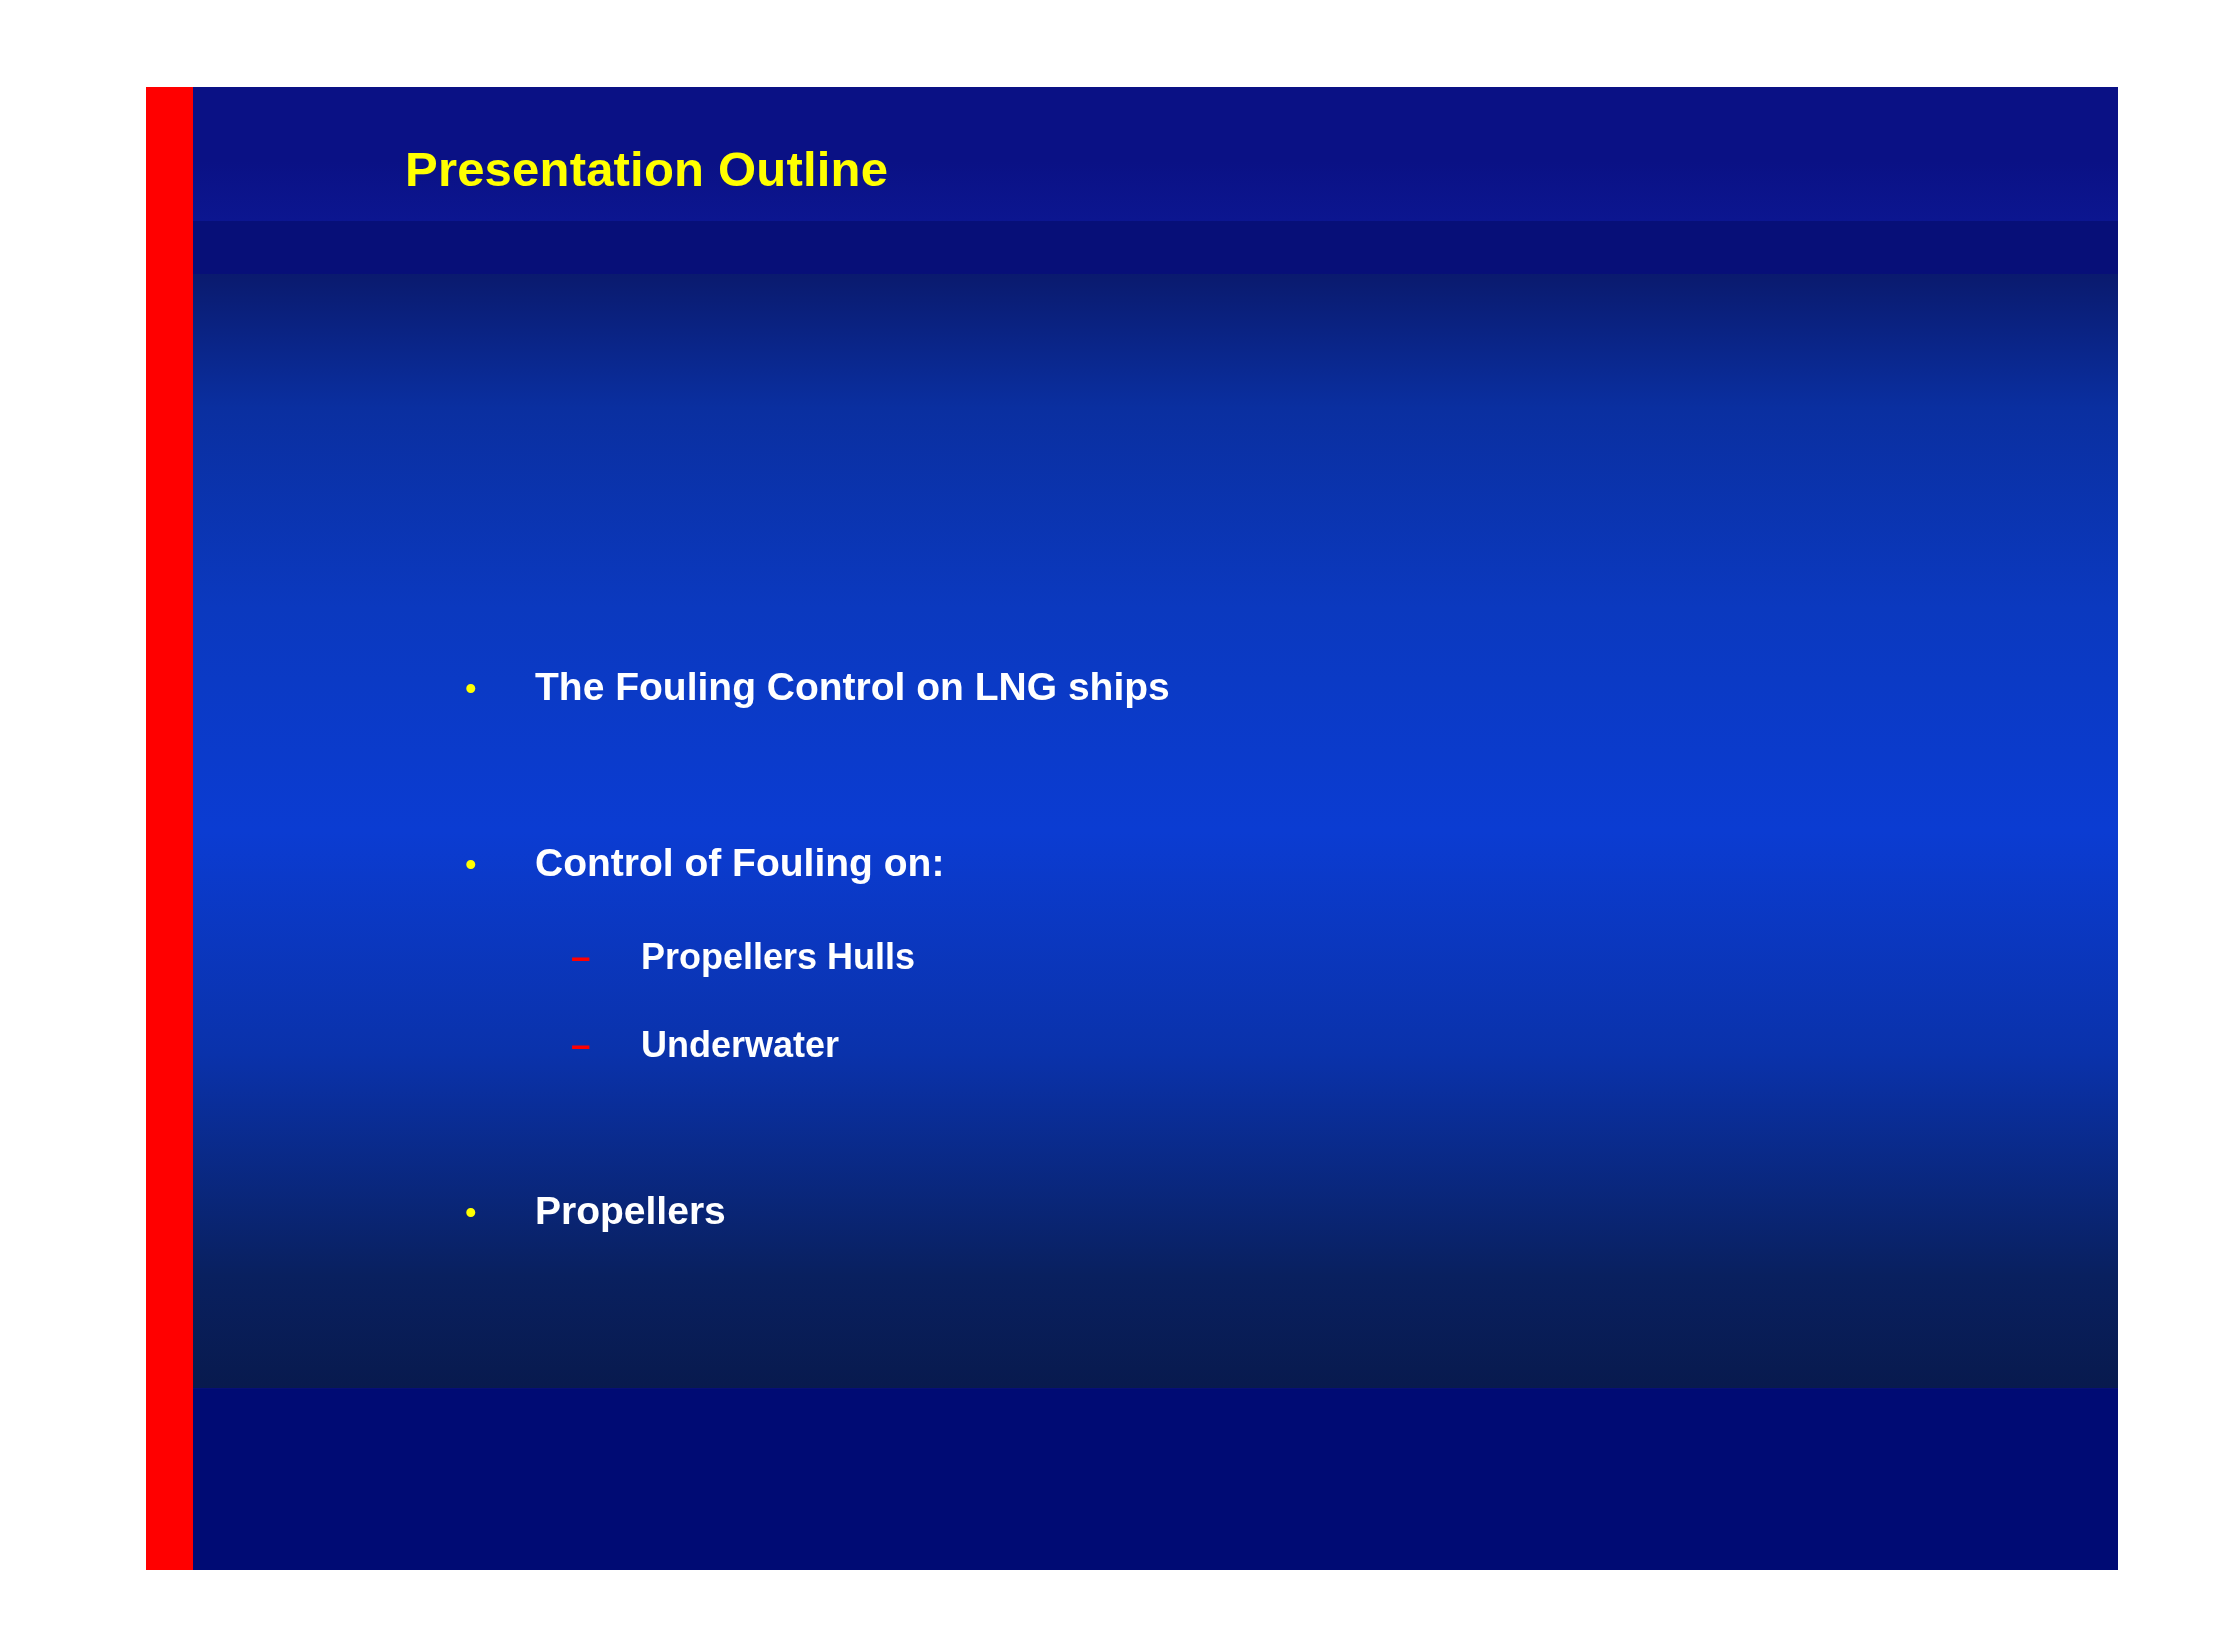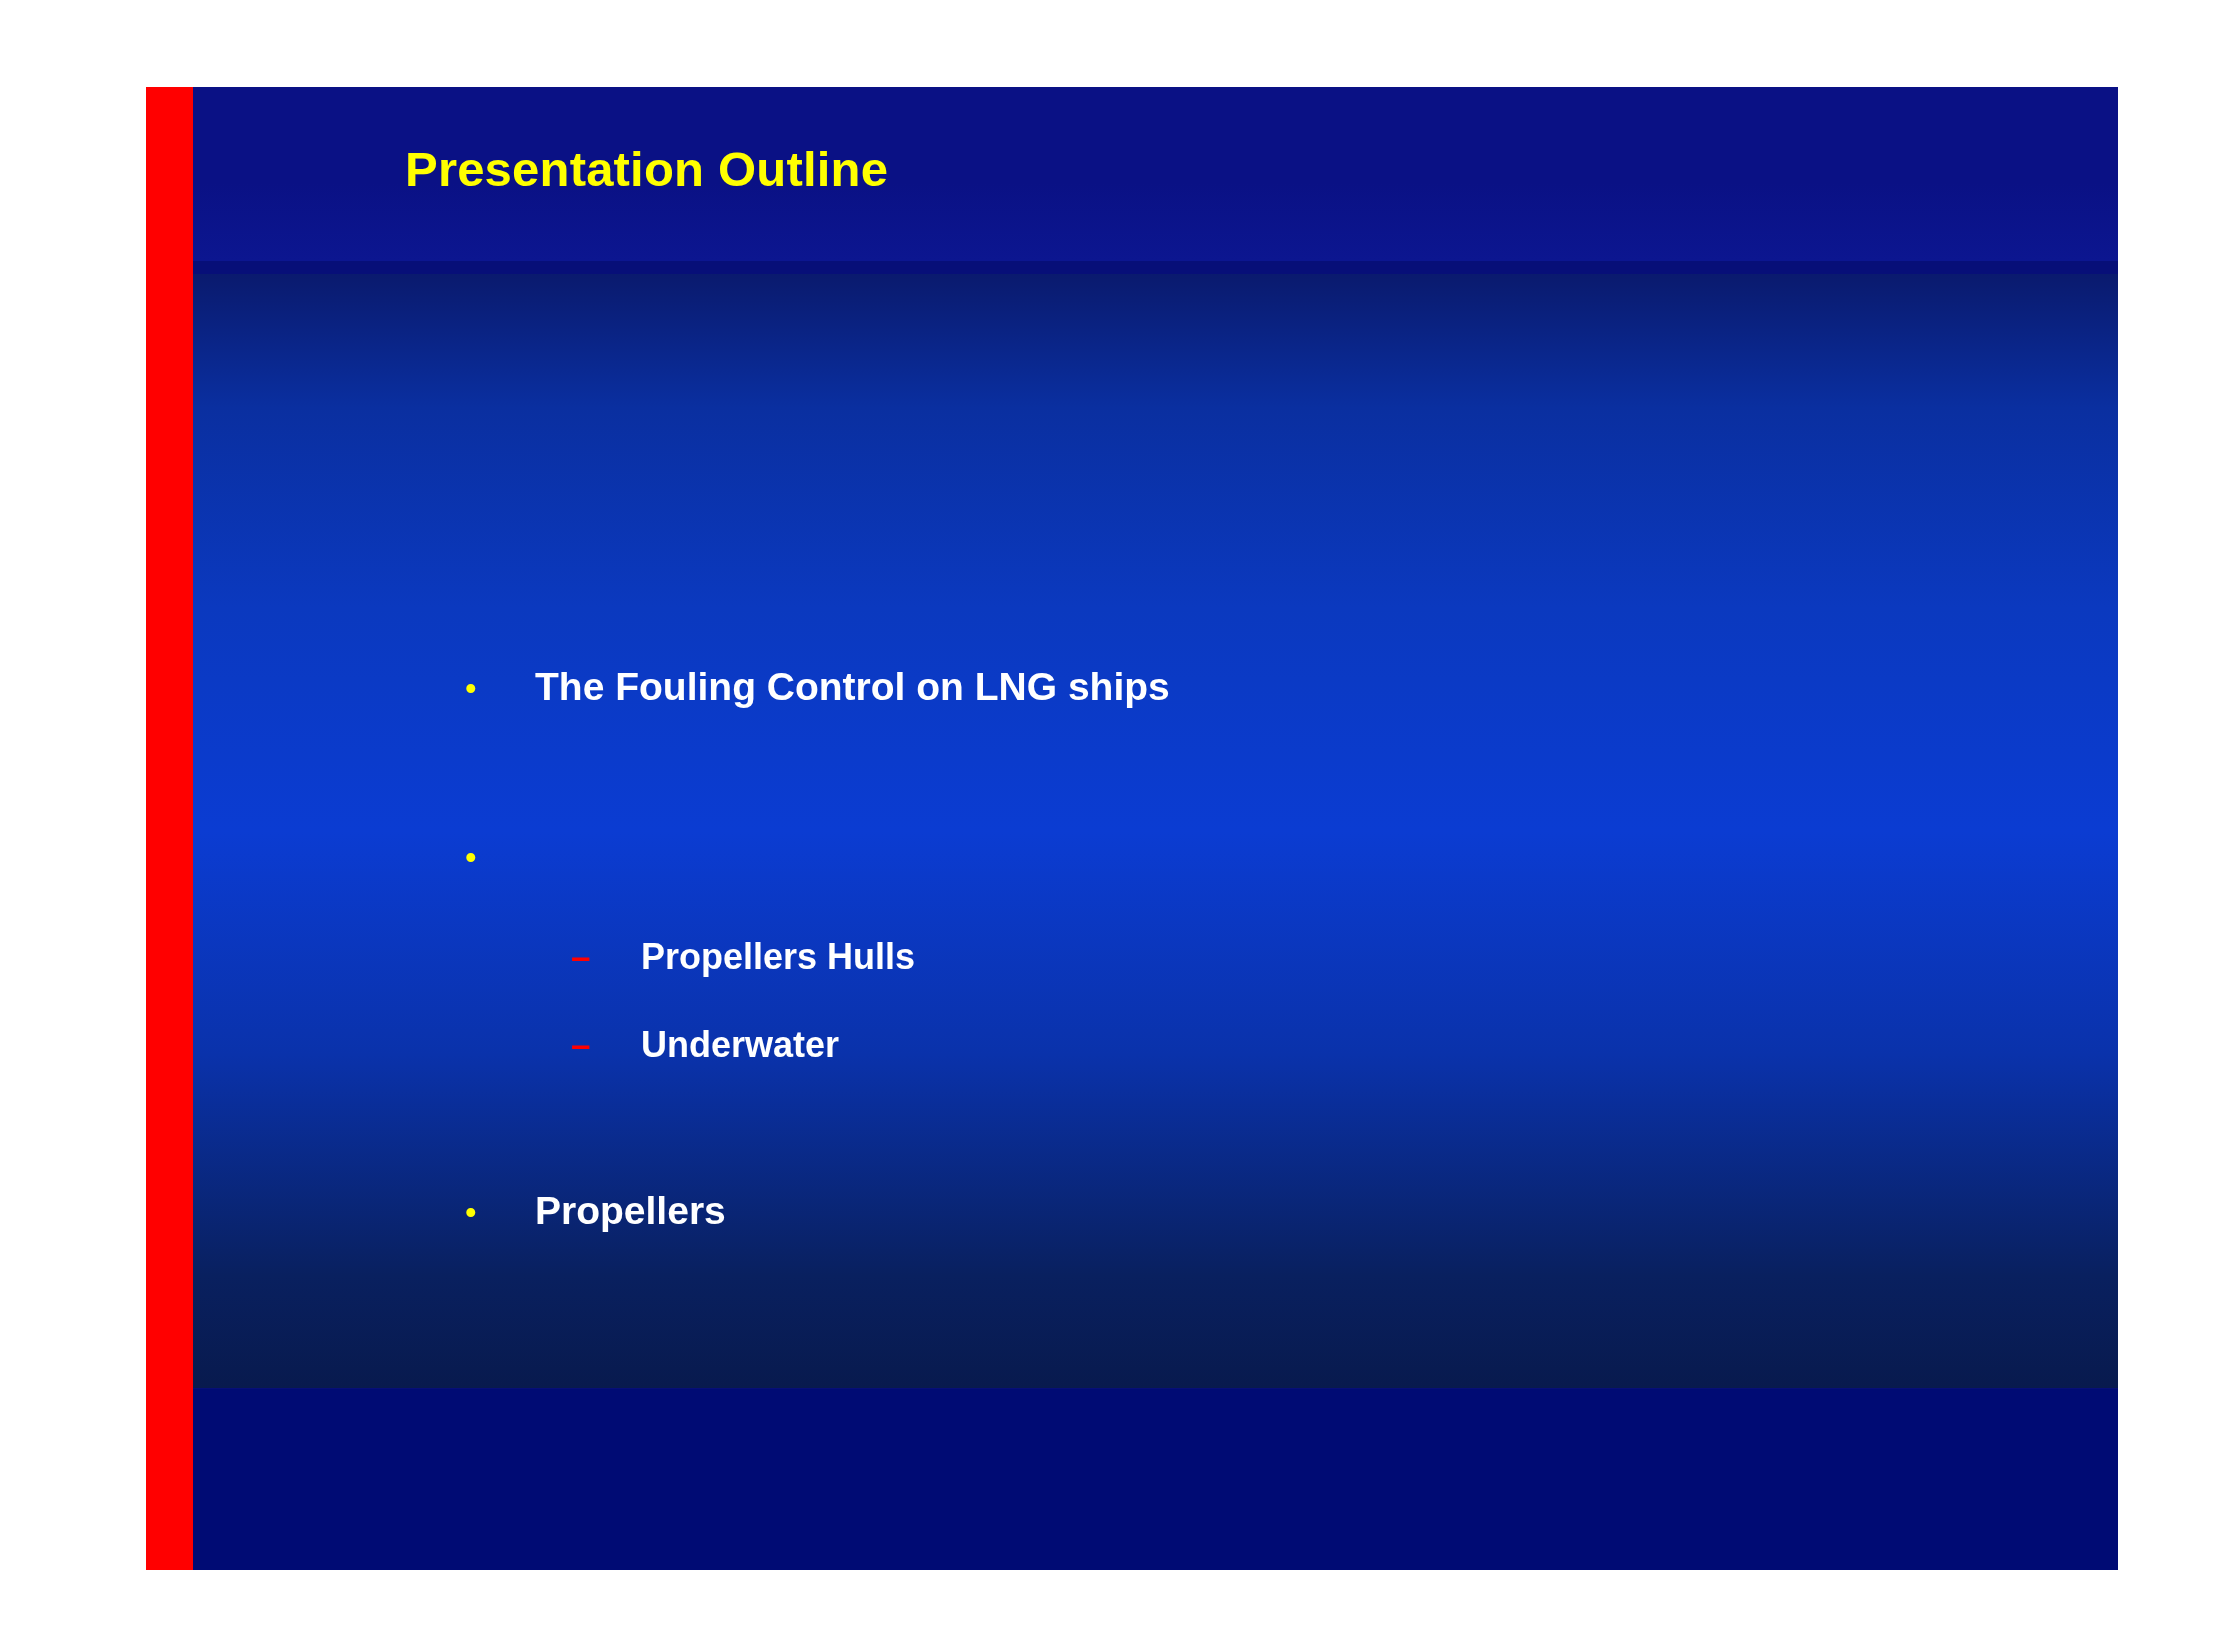--- a/index.html
+++ b/index.html
@@ -49,21 +49,21 @@
     right: 0;
     bottom: 0;
     background: #070f78;
   }
 
   .title-band {
     position: absolute;
     left: 0;
     top: 0;
     width: 100%;
-    height: 174px;
+    height: 134px;
     background: linear-gradient(to bottom, #0a1185 0%, #0a1185 55%, #0c1690 100%);
   }
 
   .title-text {
     position: absolute;
     left: 212px;
     top: 54px;
     color: #ffff00;
     font-size: 49px;
     font-weight: bold;
@@ -168,20 +168,21 @@
       <div class="content-band">
         <div class="bullet-list">
 
           <div class="bullet-row lvl1 row-0">
             <span class="marker">•</span>
             <span class="label">The Fouling Control on LNG ships</span>
           </div>
 
           <div class="bullet-row lvl1 row-1">
             <span class="marker">•</span>
+            <span class="label">Control of Fouling on:</span>
           </div>
 
           <div class="bullet-row lvl2 row-2">
             <span class="marker">–</span>
             <span class="label">Propellers Hulls</span>
           </div>
 
           <div class="bullet-row lvl2 row-3">
             <span class="marker">–</span>
             <span class="label">Underwater</span>

